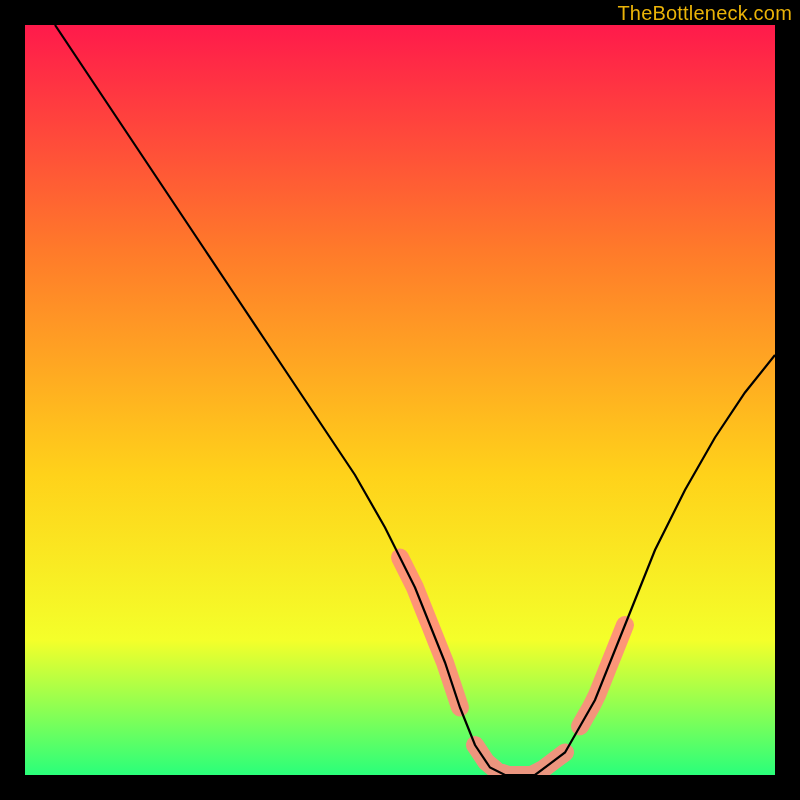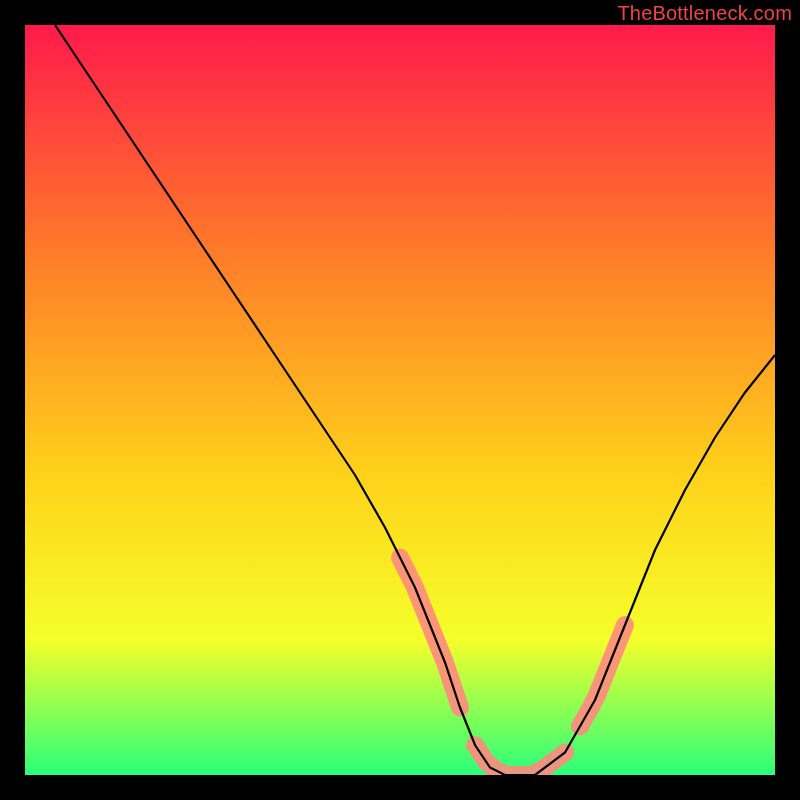--- a/index.html
+++ b/index.html
@@ -23,21 +23,21 @@
     position: absolute;
     left: 0;
     top: 0;
     width: 750px;
     height: 750px;
   }
   .watermark {
     position: absolute;
     top: 2px;
     right: 8px;
-    color: #ef4444;
+    color: #eab308;
     font-size: 20px;
     font-weight: 500;
     letter-spacing: 0.2px;
   }
   svg { display: block; }
 </style>
 </head>
 <body>
 
 <div class="frame">

